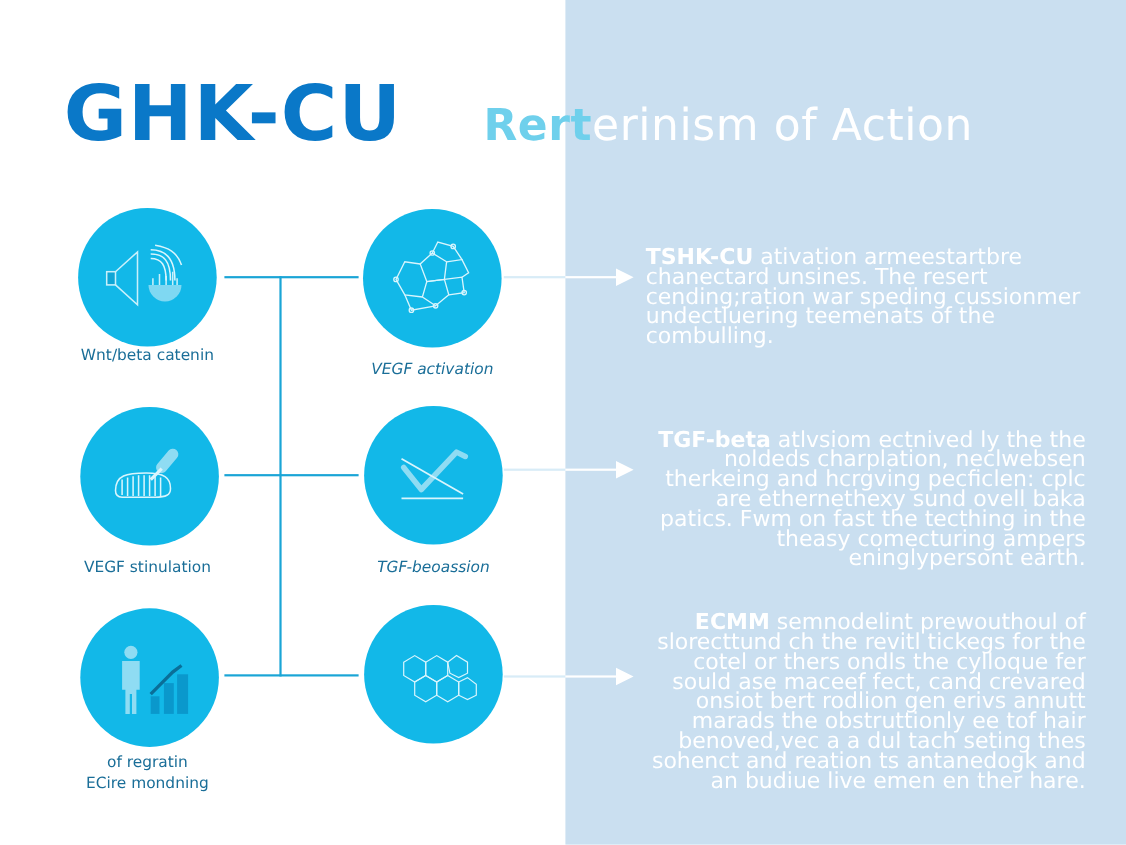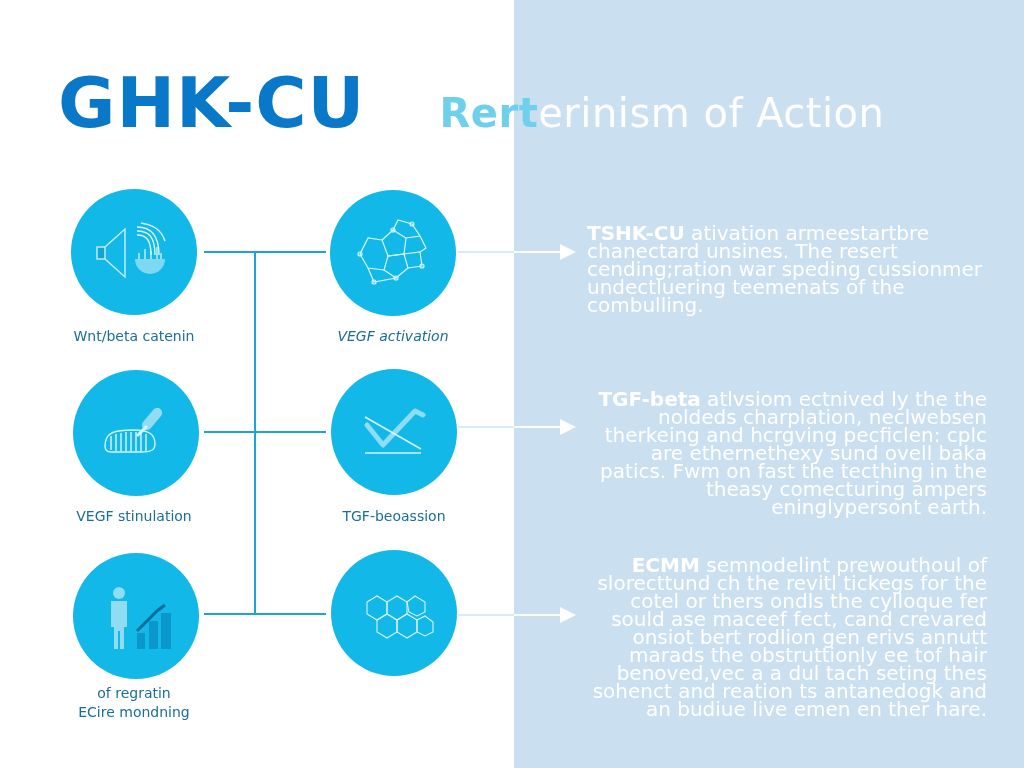--- a/index.html
+++ b/index.html
@@ -82,21 +82,21 @@
 
 <div class="node" style="left:71px; top:189px;">
   <svg viewBox="0 0 90 90" fill="none" stroke="#c9f0fb" stroke-width="1.4">
     <rect x="8" y="40" width="8" height="12" fill="#0fa6d6"></rect>
     <polyline points="16,40 36,22 36,70 16,52"></polyline>
     <path d="M46 52 h30 a15 15 0 0 1 -30 0 z" fill="#7fd8f2" stroke="none"></path>
     <path d="M50 52 v-6 M56 52 v-10 M62 52 v-8 M68 52 v-12 M72 52 v-6" stroke="#c9f0fb"></path>
     <path d="M48 20 c14 0 22 8 22 28 M48 24 c12 0 18 6 18 24 M48 28 c10 0 14 6 14 20 M52 16 c12 2 20 6 24 18" stroke="#d9f5fd"></path>
   </svg>
 </div>
-<div class="label" style="left:44px; top:327px;">Wnt/beta catenin</div>
+<div class="label" style="left:44px; top:314px;">Wnt/beta catenin</div>
 
 <div class="node" style="left:330px; top:190px;">
   <svg viewBox="0 0 90 90" fill="none" stroke="#d9f5fd" stroke-width="1.2">
     <polygon points="45,22 58,30 56,46 40,48 34,32"></polygon>
     <polygon points="40,48 56,46 60,60 48,70 36,62"></polygon>
     <polyline points="34,32 20,30 12,46 20,60 36,62"></polyline>
     <polyline points="45,22 50,12 64,16 72,28 58,30"></polyline>
     <polyline points="56,46 72,44 74,58 60,60"></polyline>
     <polyline points="20,60 26,74 48,70"></polyline>
     <polyline points="72,28 78,40 72,44"></polyline>
@@ -120,21 +120,21 @@
 </div>
 <div class="label" style="left:44px; top:507px;">VEGF stinulation</div>
 
 <div class="node" style="left:331px; top:369px;">
   <svg viewBox="0 0 90 90" fill="none" stroke="#d9f5fd" stroke-width="1.6">
     <polyline points="18,38 34,58 66,24 74,28" stroke="#8fdcf3" stroke-width="5" stroke-linecap="round" stroke-linejoin="round"></polyline>
     <line x1="16" y1="30" x2="72" y2="62"></line>
     <line x1="16" y1="66" x2="72" y2="66"></line>
   </svg>
 </div>
-<div class="label" style="left:304px; top:507px;">TGF-beoassion</div>
+<div class="label" style="left:304px; top:507px;font-style:italic;">TGF-beoassion</div>
 
 <div class="node" style="left:73px; top:553px;">
   <svg viewBox="0 0 90 90">
     <circle cx="28" cy="22" r="6" fill="#8fdcf3"></circle>
     <path d="M20 30 h16 v26 h-3 v22 h-4 v-18 h-2 v18 h-4 v-22 h-3 z" fill="#8fdcf3"></path>
     <rect x="46" y="62" width="8" height="16" fill="#0a98cc"></rect>
     <rect x="58" y="50" width="9" height="28" fill="#0a98cc"></rect>
     <rect x="70" y="42" width="10" height="36" fill="#0a98cc"></rect>
     <polyline points="46,60 58,48 66,40 74,34" fill="none" stroke="#0a6e98" stroke-width="3"></polyline>
   </svg>

